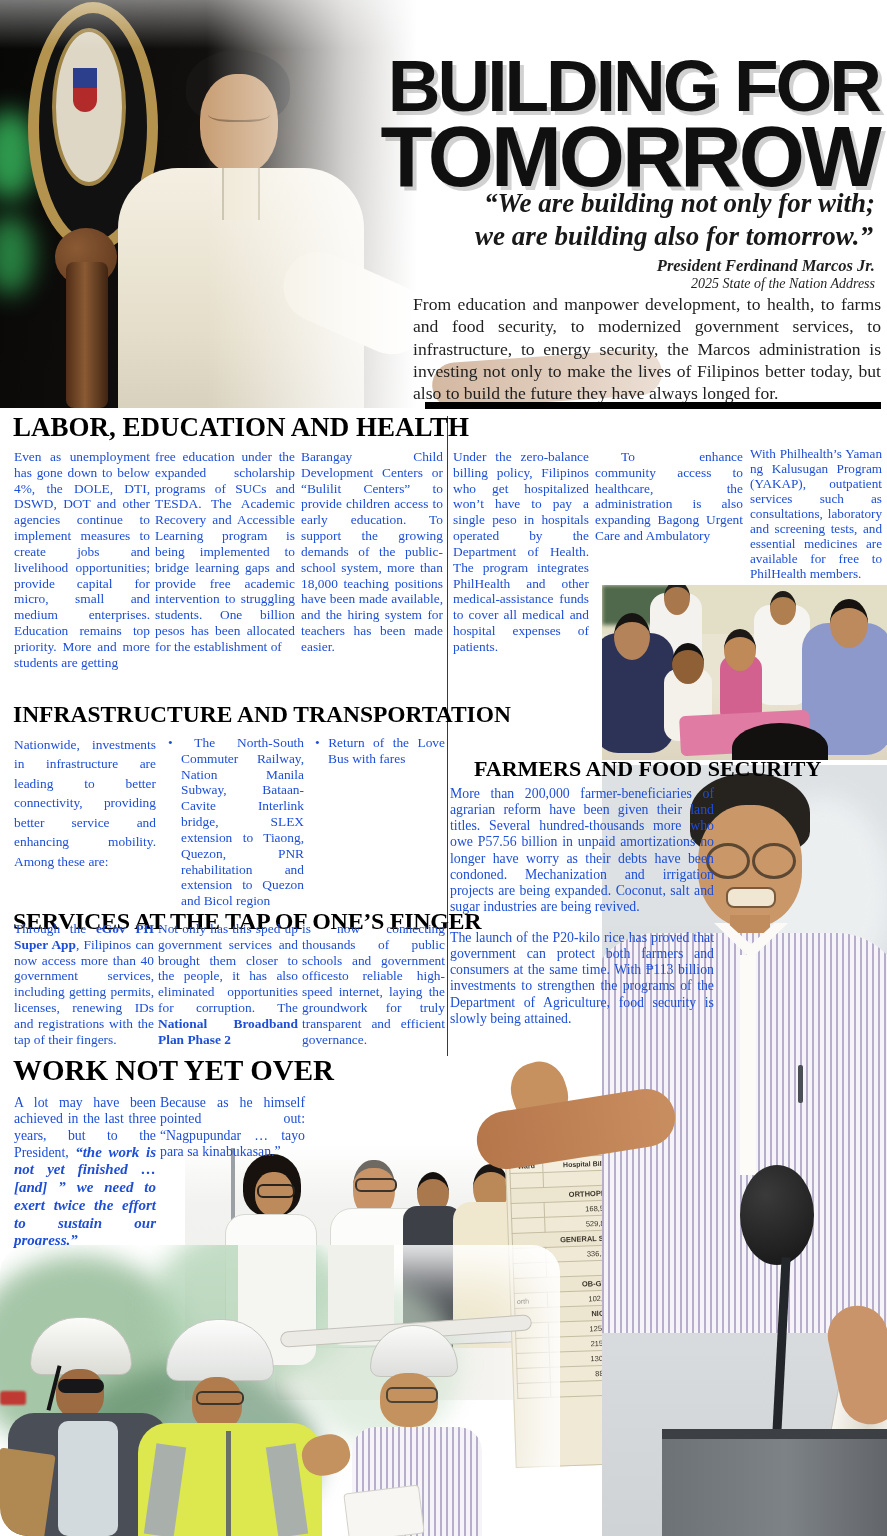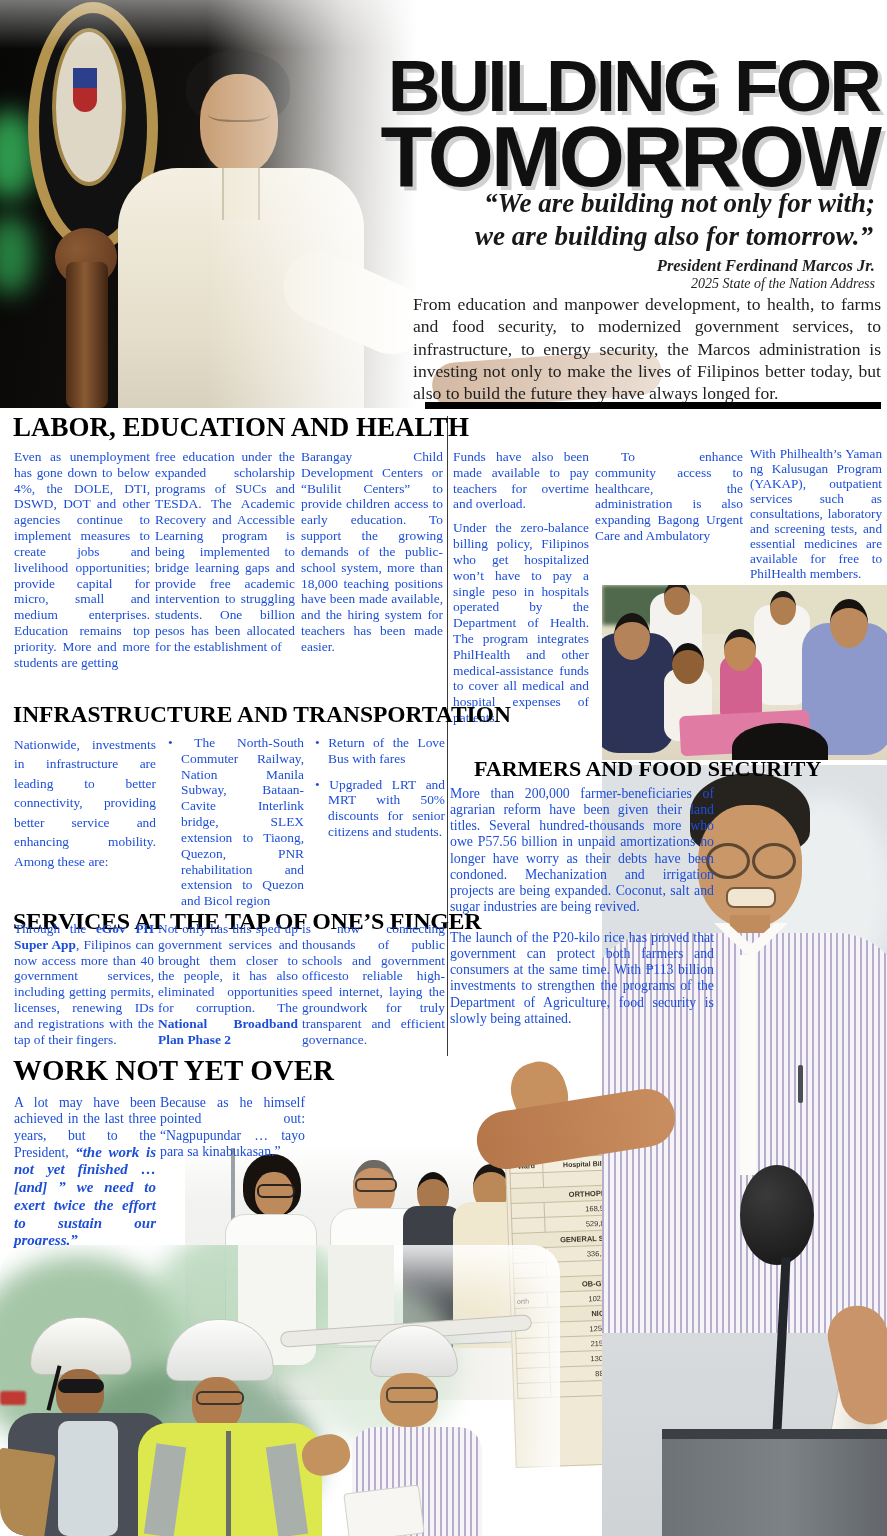--- a/index.html
+++ b/index.html
@@ -55,21 +55,20 @@
 <div class="s" style="left:413px;top:293px;width:468px;font-size:17.6px;line-height:1.27;text-align:justify;z-index:2;">From education and manpower development, to health, to farms and food security, to modernized government services, to infrastructure, to energy security, the Marcos administration is investing not only to make the lives of Filipinos better today, but also to build the future they have always longed for.</div>
 
 <div class="s" style="left:425px;top:402px;width:456px;height:7px;background:#000;z-index:2;"></div>
 
 <div class="hd" style="left:13px;top:412px;font-size:27px;z-index:2;">LABOR, EDUCATION AND HEALTH</div>
 <div class="jcol" style="left:14px;top:449px;width:136px;z-index:2;">Even as unemployment has gone down to below 4%, the DOLE, DTI, DSWD, DOT and other agencies continue to implement measures to create jobs and livelihood opportunities; provide capital for micro, small and medium enterprises. Education remains top priority. More and more students are getting</div>
 <div class="jcol" style="left:155px;top:449px;width:140px;z-index:2;">free education under the expanded scholarship programs of SUCs and TESDA. The Academic Recovery and Accessible Learning program is being implemented to bridge learning gaps and provide free academic intervention to struggling students. One billion pesos has been allocated for the establishment of</div>
 <div class="jcol" style="left:301px;top:449px;width:142px;z-index:2;">Barangay Child Development Centers or “Bulilit Centers” to provide children access to early education. To support the growing demands of the public-school system, more than 18,000 teaching positions have been made available, and the hiring system for teachers has been made easier.</div>
 <div class="vrule" style="left:447px;top:416px;height:640px;"></div>
 <div class="jcol" style="left:453px;top:449px;width:136px;z-index:2;">
-  <p>Funds have also been made available to pay teachers for overtime and overload.</p>
   <p>Under the zero-balance billing policy, Filipinos who get hospitalized won’t have to pay a single peso in hospitals operated by the Department of Health. The program integrates PhilHealth and other medical-assistance funds to cover all medical and hospital expenses of patients.</p>
 </div>
 <div class="jcol" style="left:595px;top:449px;width:148px;z-index:2;">
   <p style="text-indent:26px;">To enhance community access to healthcare, the administration is also expanding Bagong Urgent Care and Ambulatory</p>
 </div>
 <div class="jcol" style="left:750px;top:446px;width:132px;line-height:1.14;font-size:13.2px;z-index:2;">With Philhealth’s Yaman ng Kalusugan Program (YAKAP), outpatient services such as consultations, laboratory and screening tests, and essential medicines are available for free to PhilHealth members.</div>
 
 <div class="photo" style="left:602px;top:585px;width:285px;height:175px;background:linear-gradient(180deg,#e3dfc6 0 28%,#e9e4d2 28% 60%,#ddd5c0 100%);z-index:3;">
   <div class="s" style="left:0;top:0;width:70px;height:40px;background:#50684c;filter:blur(2px);"></div>
   <div class="s" style="left:48px;top:8px;width:52px;height:110px;border-radius:16px;background:#f3f2ee;"></div>
@@ -88,21 +87,20 @@
   <div class="s" style="left:130px;top:138px;width:96px;height:50px;border-radius:50% 50% 0 0;background:#121110;"></div>
 </div>
 
 <div class="hd" style="left:13px;top:701px;font-size:23.5px;z-index:2;">INFRASTRUCTURE AND TRANSPORTATION</div>
 <div class="jcol" style="left:14px;top:735px;width:142px;line-height:1.45;z-index:2;">Nationwide, investments in infrastructure are leading to better connectivity, providing better service and enhancing mobility. Among these are:</div>
 <ul class="bullets jcol" style="left:168px;top:735px;width:136px;z-index:2;">
   <li>The North-South Commuter Railway, Nation Manila Subway, Bataan-Cavite Interlink bridge, SLEX extension to Tiaong, Quezon, PNR rehabilitation and extension to Quezon and Bicol region</li>
 </ul>
 <ul class="bullets jcol" style="left:315px;top:735px;width:130px;z-index:2;">
   <li>Return of the Love Bus with fares</li>
-  <li>Upgraded LRT and MRT with 50% discounts for senior citizens and students.</li>
 </ul>
 
 <div class="photo" style="left:602px;top:765px;width:285px;height:771px;background:linear-gradient(180deg,#dde1e4 0 20%,#cdd3d7 45%,#d8dbdd 75%,#cfd3d5);z-index:2;">
   <div class="s blob" style="left:150px;top:30px;width:140px;height:200px;background:#eef1f2;opacity:.9;"></div>
   <div class="s" style="left:88px;top:8px;width:120px;height:80px;border-radius:55% 55% 30% 30%;background:#26221e;"></div>
   <div class="s" style="left:96px;top:40px;width:104px;height:122px;border-radius:46%;background:#c99768;"></div>
   <div class="s" style="left:104px;top:78px;width:38px;height:30px;border:3px solid #5c4733;border-radius:50%;"></div>
   <div class="s" style="left:150px;top:78px;width:38px;height:30px;border:3px solid #5c4733;border-radius:50%;"></div>
   <div class="s" style="left:124px;top:122px;width:46px;height:17px;border-radius:8px;background:#f0e6d2;border:2px solid #7a5a3c;"></div>
   <div class="s" style="left:128px;top:150px;width:40px;height:28px;background:#c08c5e;"></div>

